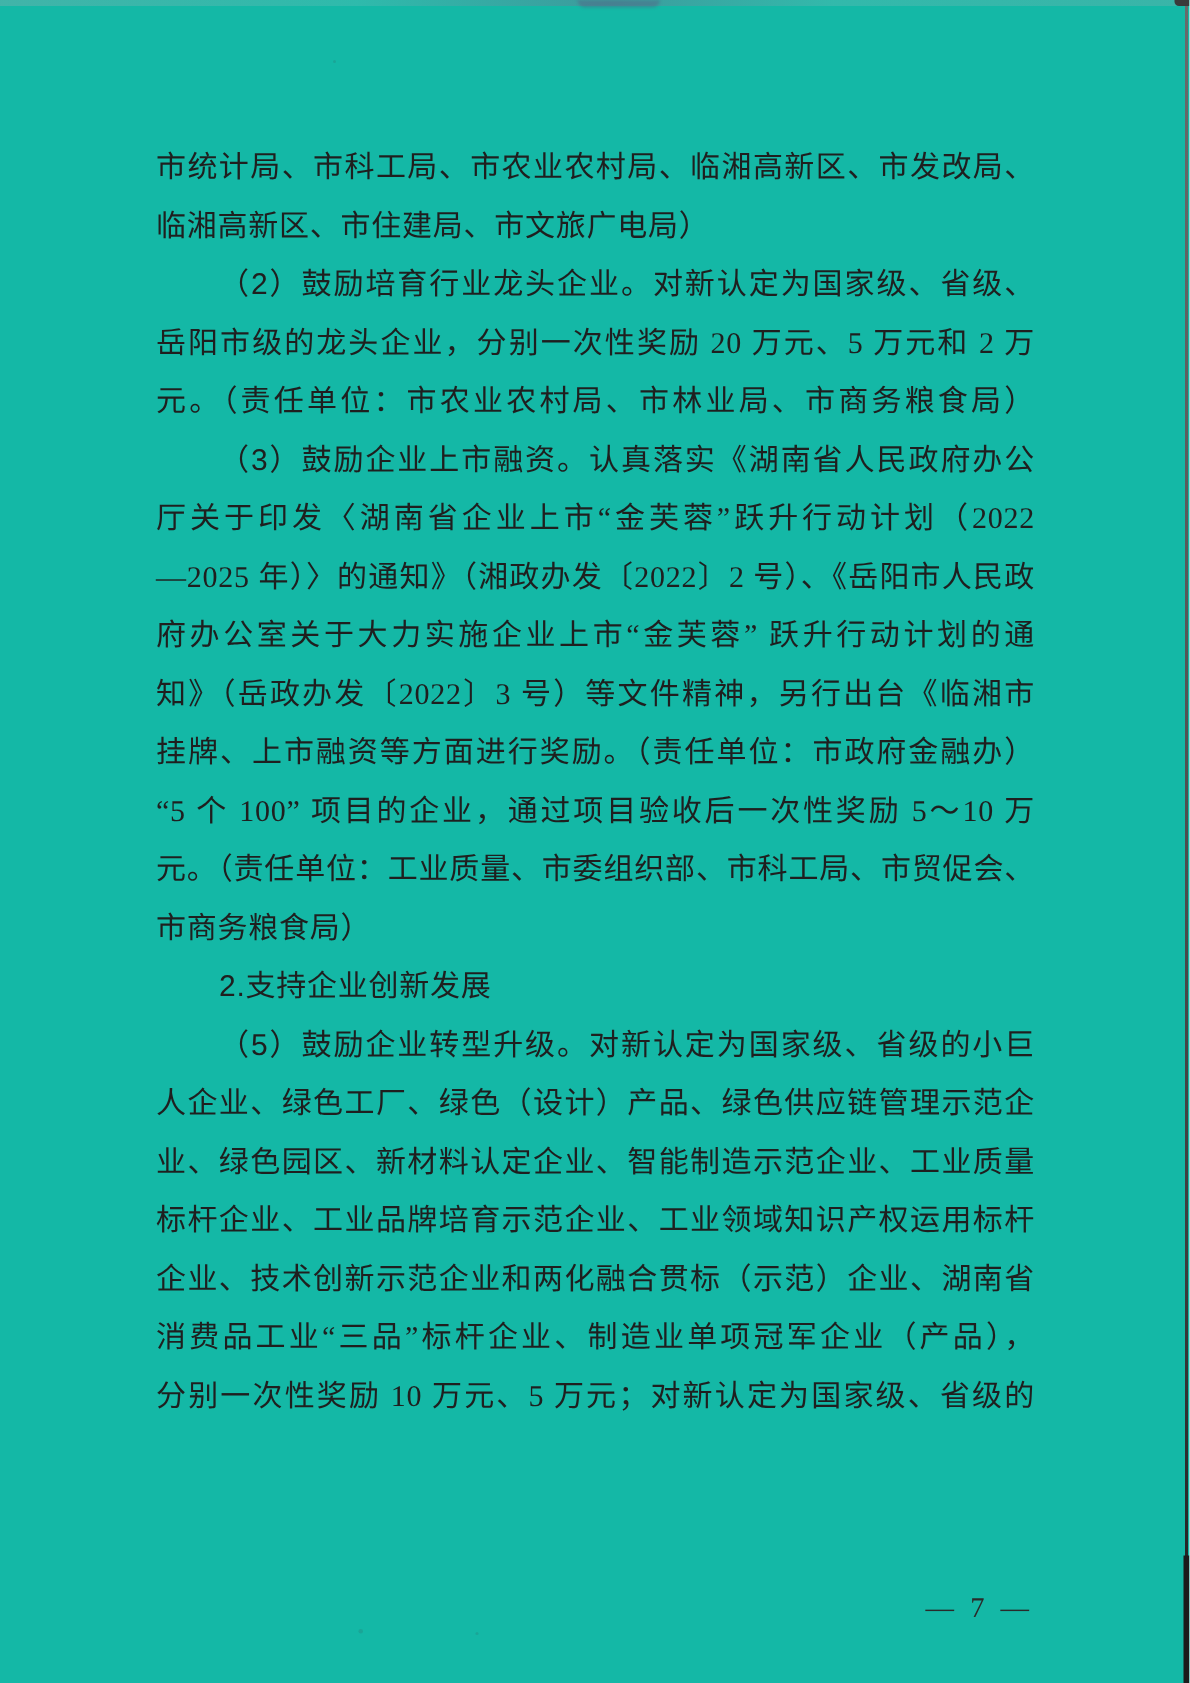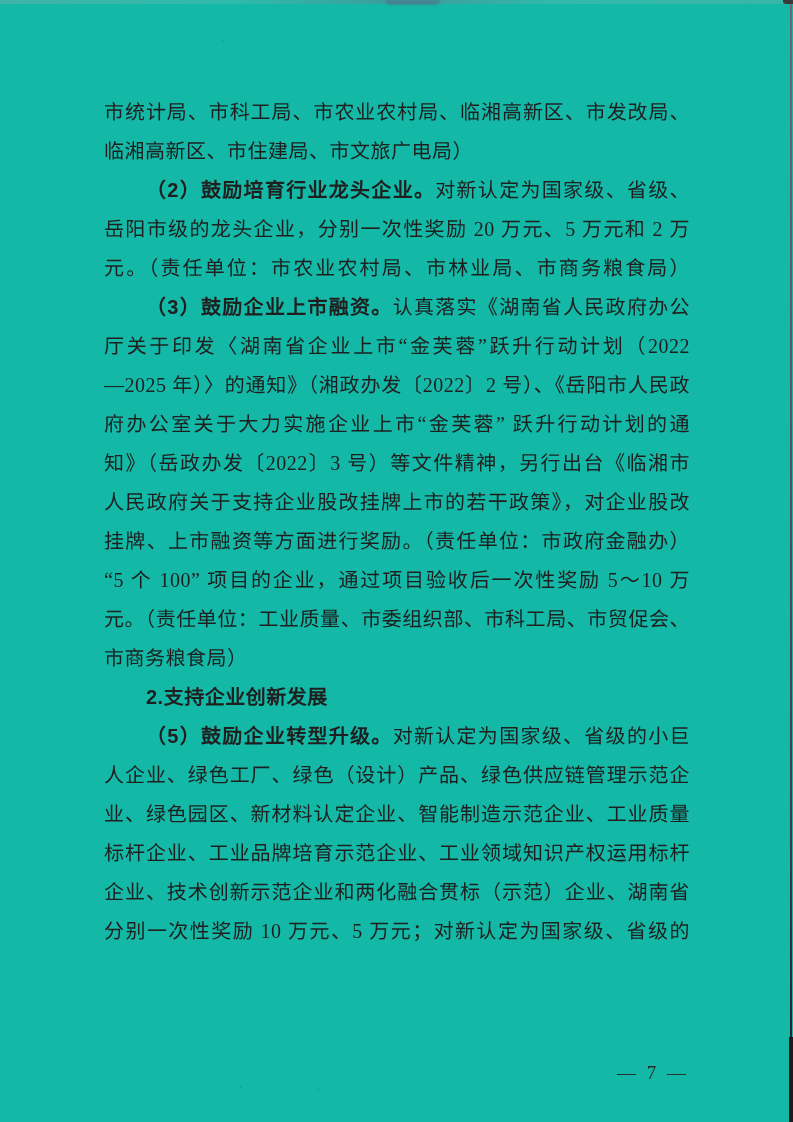--- a/index.html
+++ b/index.html
@@ -83,21 +83,21 @@
     white-space: normal;
     text-align: justify;
     text-align-last: justify;
   }
   .line.indent {
     text-indent: 42px;
   }
   .seg { font-weight: 400; }
   .seg.bold {
     font-family: "Liberation Sans", "DejaVu Sans", sans-serif;
-    font-weight: 700;
+    font-weight: 400;
   }
   
   .page-number {
     position: absolute;
     top: 1062px;
     right: 104px;
     font-size: 19px;
     letter-spacing: 3px;
     color: #2a2a2a;
     font-family: "Liberation Serif", "DejaVu Serif", serif;
@@ -120,28 +120,28 @@
       <div class="line justify"><span class="seg">市统计局、市科工局、市农业农村局、临湘高新区、市发改局、</span></div>
       <div class="line"><span class="seg">临湘高新区、市住建局、市文旅广电局）</span></div>
       <div class="line justify indent"><span class="seg bold">（2）鼓励培育行业龙头企业。</span><span class="seg">对新认定为国家级、省级、</span></div>
       <div class="line justify"><span class="seg">岳阳市级的龙头企业，分别一次性奖励 20 万元、5 万元和 2 万</span></div>
       <div class="line justify"><span class="seg">元。（责任单位：市农业农村局、市林业局、市商务粮食局）</span></div>
       <div class="line justify indent"><span class="seg bold">（3）鼓励企业上市融资。</span><span class="seg">认真落实《湖南省人民政府办公</span></div>
       <div class="line justify"><span class="seg">厅关于印发〈湖南省企业上市“金芙蓉”跃升行动计划（2022</span></div>
       <div class="line justify"><span class="seg">—2025 年）〉的通知》（湘政办发〔2022〕2 号）、《岳阳市人民政</span></div>
       <div class="line justify"><span class="seg">府办公室关于大力实施企业上市“金芙蓉” 跃升行动计划的通</span></div>
       <div class="line justify"><span class="seg">知》（岳政办发〔2022〕3 号）等文件精神，另行出台《临湘市</span></div>
-      <div class="line justify"><span class="seg">人民政府关于支持企业股改挂牌上市的若干政策》，对企业股改</span></div>
       <div class="line justify"><span class="seg">挂牌、上市融资等方面进行奖励。（责任单位：市政府金融办）</span></div>
       <div class="line justify"><span class="seg">“5 个 100” 项目的企业，通过项目验收后一次性奖励 5～10 万</span></div>
       <div class="line justify"><span class="seg">元。（责任单位：工业质量、市委组织部、市科工局、市贸促会、</span></div>
       <div class="line"><span class="seg">市商务粮食局）</span></div>
       <div class="line indent"><span class="seg bold">2.支持企业创新发展</span></div>
       <div class="line justify indent"><span class="seg bold">（5）鼓励企业转型升级。</span><span class="seg">对新认定为国家级、省级的小巨</span></div>
       <div class="line justify"><span class="seg">人企业、绿色工厂、绿色（设计）产品、绿色供应链管理示范企</span></div>
       <div class="line justify"><span class="seg">业、绿色园区、新材料认定企业、智能制造示范企业、工业质量</span></div>
       <div class="line justify"><span class="seg">标杆企业、工业品牌培育示范企业、工业领域知识产权运用标杆</span></div>
       <div class="line justify"><span class="seg">企业、技术创新示范企业和两化融合贯标（示范）企业、湖南省</span></div>
+      <div class="line justify"><span class="seg">消费品工业“三品”标杆企业、制造业单项冠军企业（产品），</span></div>
       <div class="line justify"><span class="seg">分别一次性奖励 10 万元、5 万元；对新认定为国家级、省级的</span></div>
     </div>
 
   <div class="page-number">— 7 —</div>
 </div>
 
 </body></html>

